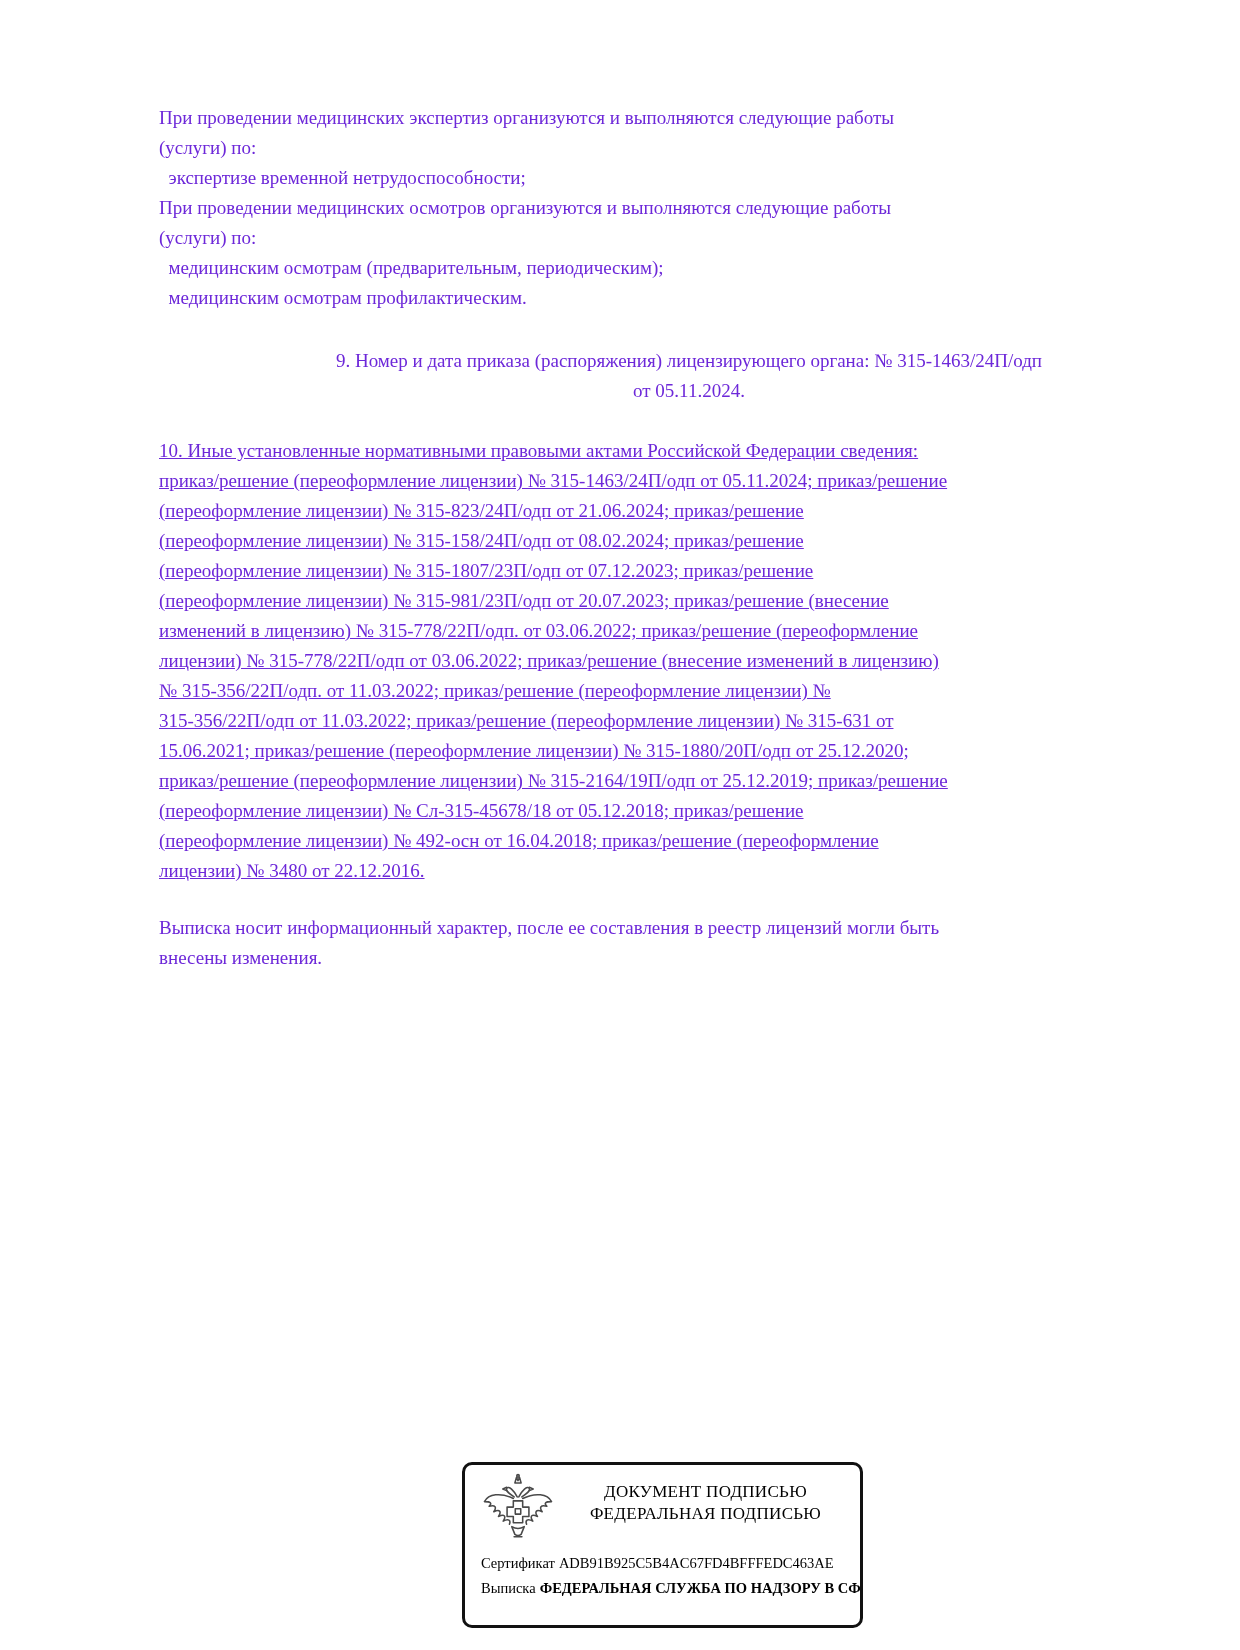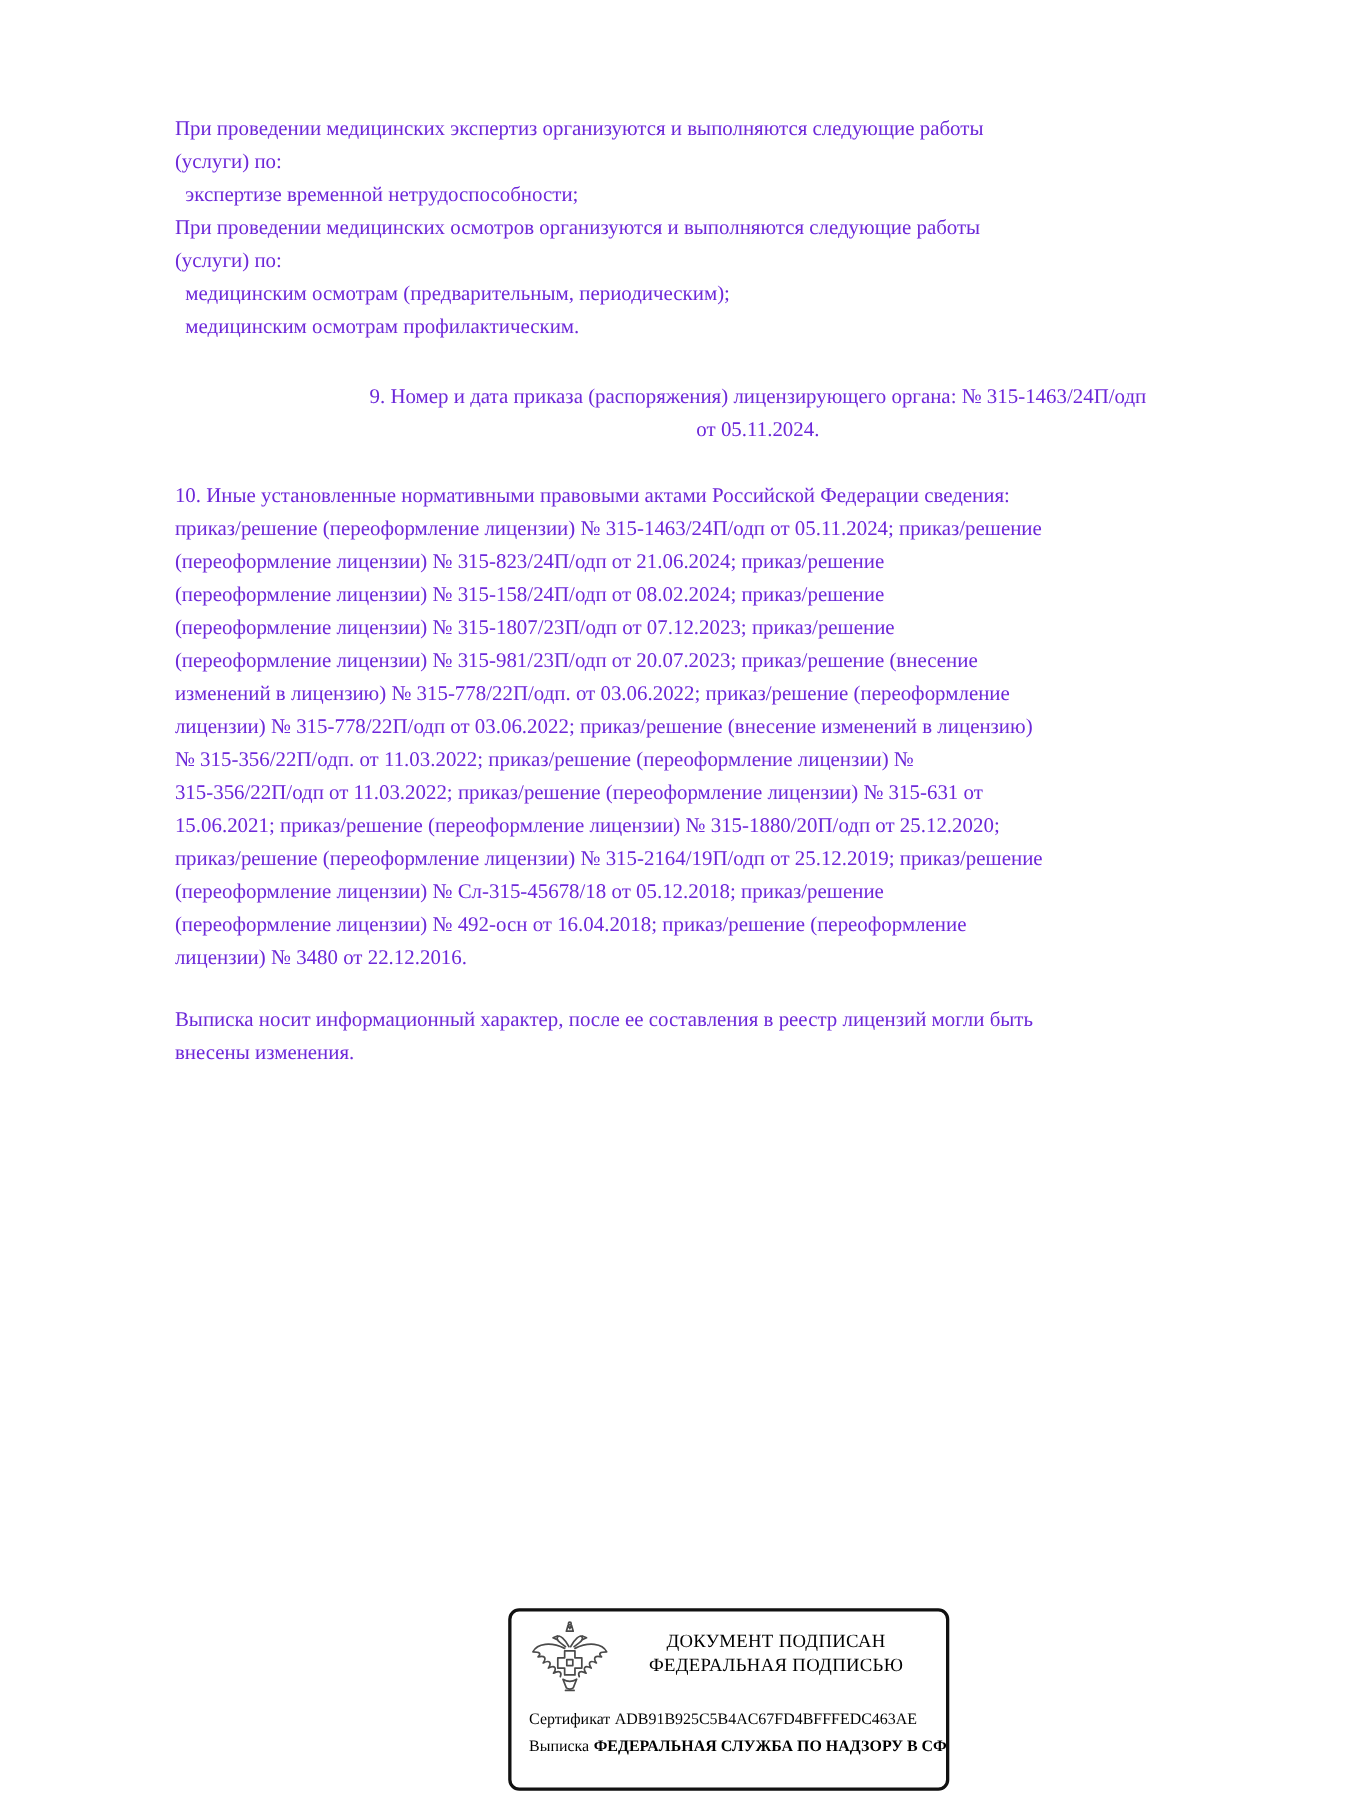--- a/index.html
+++ b/index.html
@@ -21,21 +21,21 @@
     left: 137px;
     width: 1060px;
     font-size: 19px;
     line-height: 30px;
     white-space: pre-wrap;
     color: #6d28d9;
     margin-left: 22px;
   }
   #block-works        { top: 103px; }
   #block-item9        { top: 346px; text-align: center; }
-  #block-item10       { top: 436px; }
+  #block-item10       { top: 436px; text-decoration: underline; }
   #block-disclaimer   { top: 913px; }
 
   
   #stamp {
     position: absolute;
     left: 462px;
     top: 1462px;
     width: 401px;
     height: 166px;
     border: 3px solid #111111;
@@ -134,21 +134,21 @@
           <path d="M44 37 h12 v8 h8 v12 h-8 v8 h-12 v-8 h-8 v-12 h8 z" fill="#ffffff"></path>
           <rect x="46.5" y="47" width="7" height="7"></rect>
 
           <path d="M42 70 q8 5 16 0 l-4 10 q-4 3 -8 0 z"></path>
           <path d="M45 83 h10"></path>
         </g>
       </svg>
     </div>
 
     <div id="stamp-title">
-      <div>ДОКУМЕНТ ПОДПИСАН</div>
+      <div>ДОКУМЕНТ ПОДПИСЬЮ</div>
       <div>ФЕДЕРАЛЬНАЯ ПОДПИСЬЮ</div>
     </div>
 
     <div id="stamp-cert" class="stamp-line">
       <span class="stamp-label">Сертификат</span><span>ADB91B925C5B4AC67FD4BFFFEDC463AE</span>
     </div>
 
     <div id="stamp-owner" class="stamp-line">
       <span class="stamp-label">Выписка</span><span class="bold">ФЕДЕРАЛЬНАЯ СЛУЖБА ПО НАДЗОРУ В СФ</span>
     </div>

